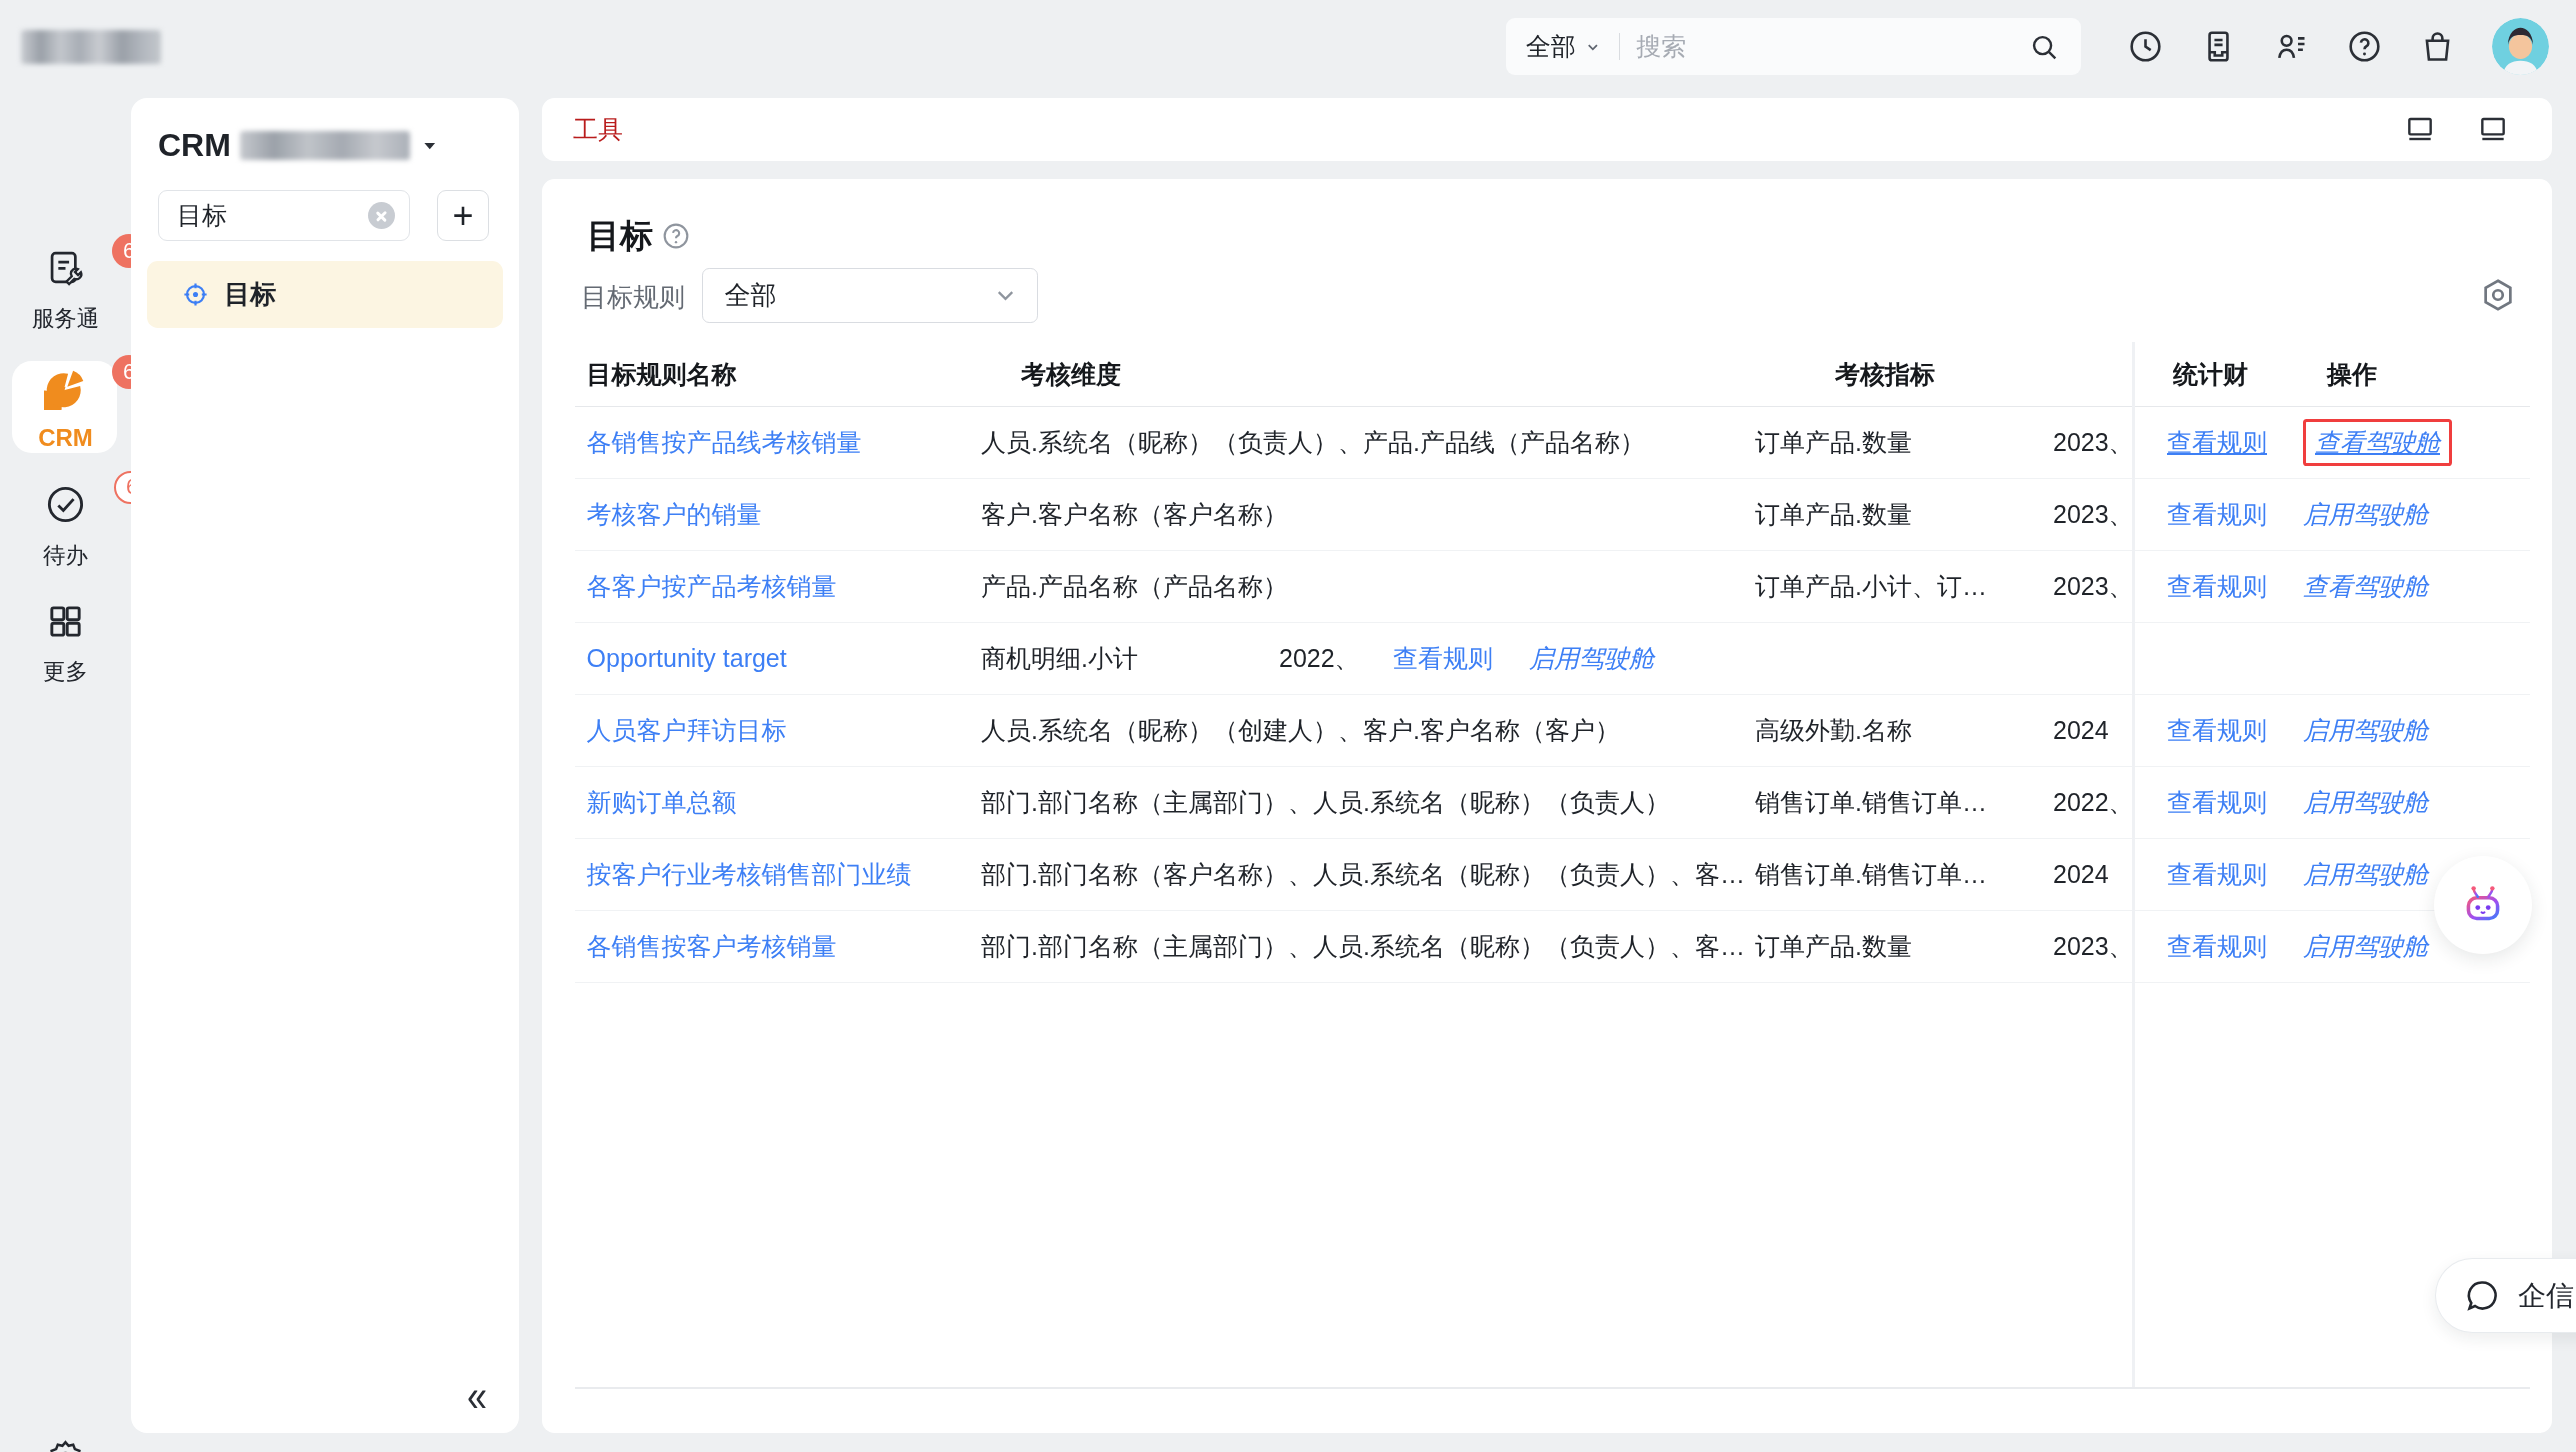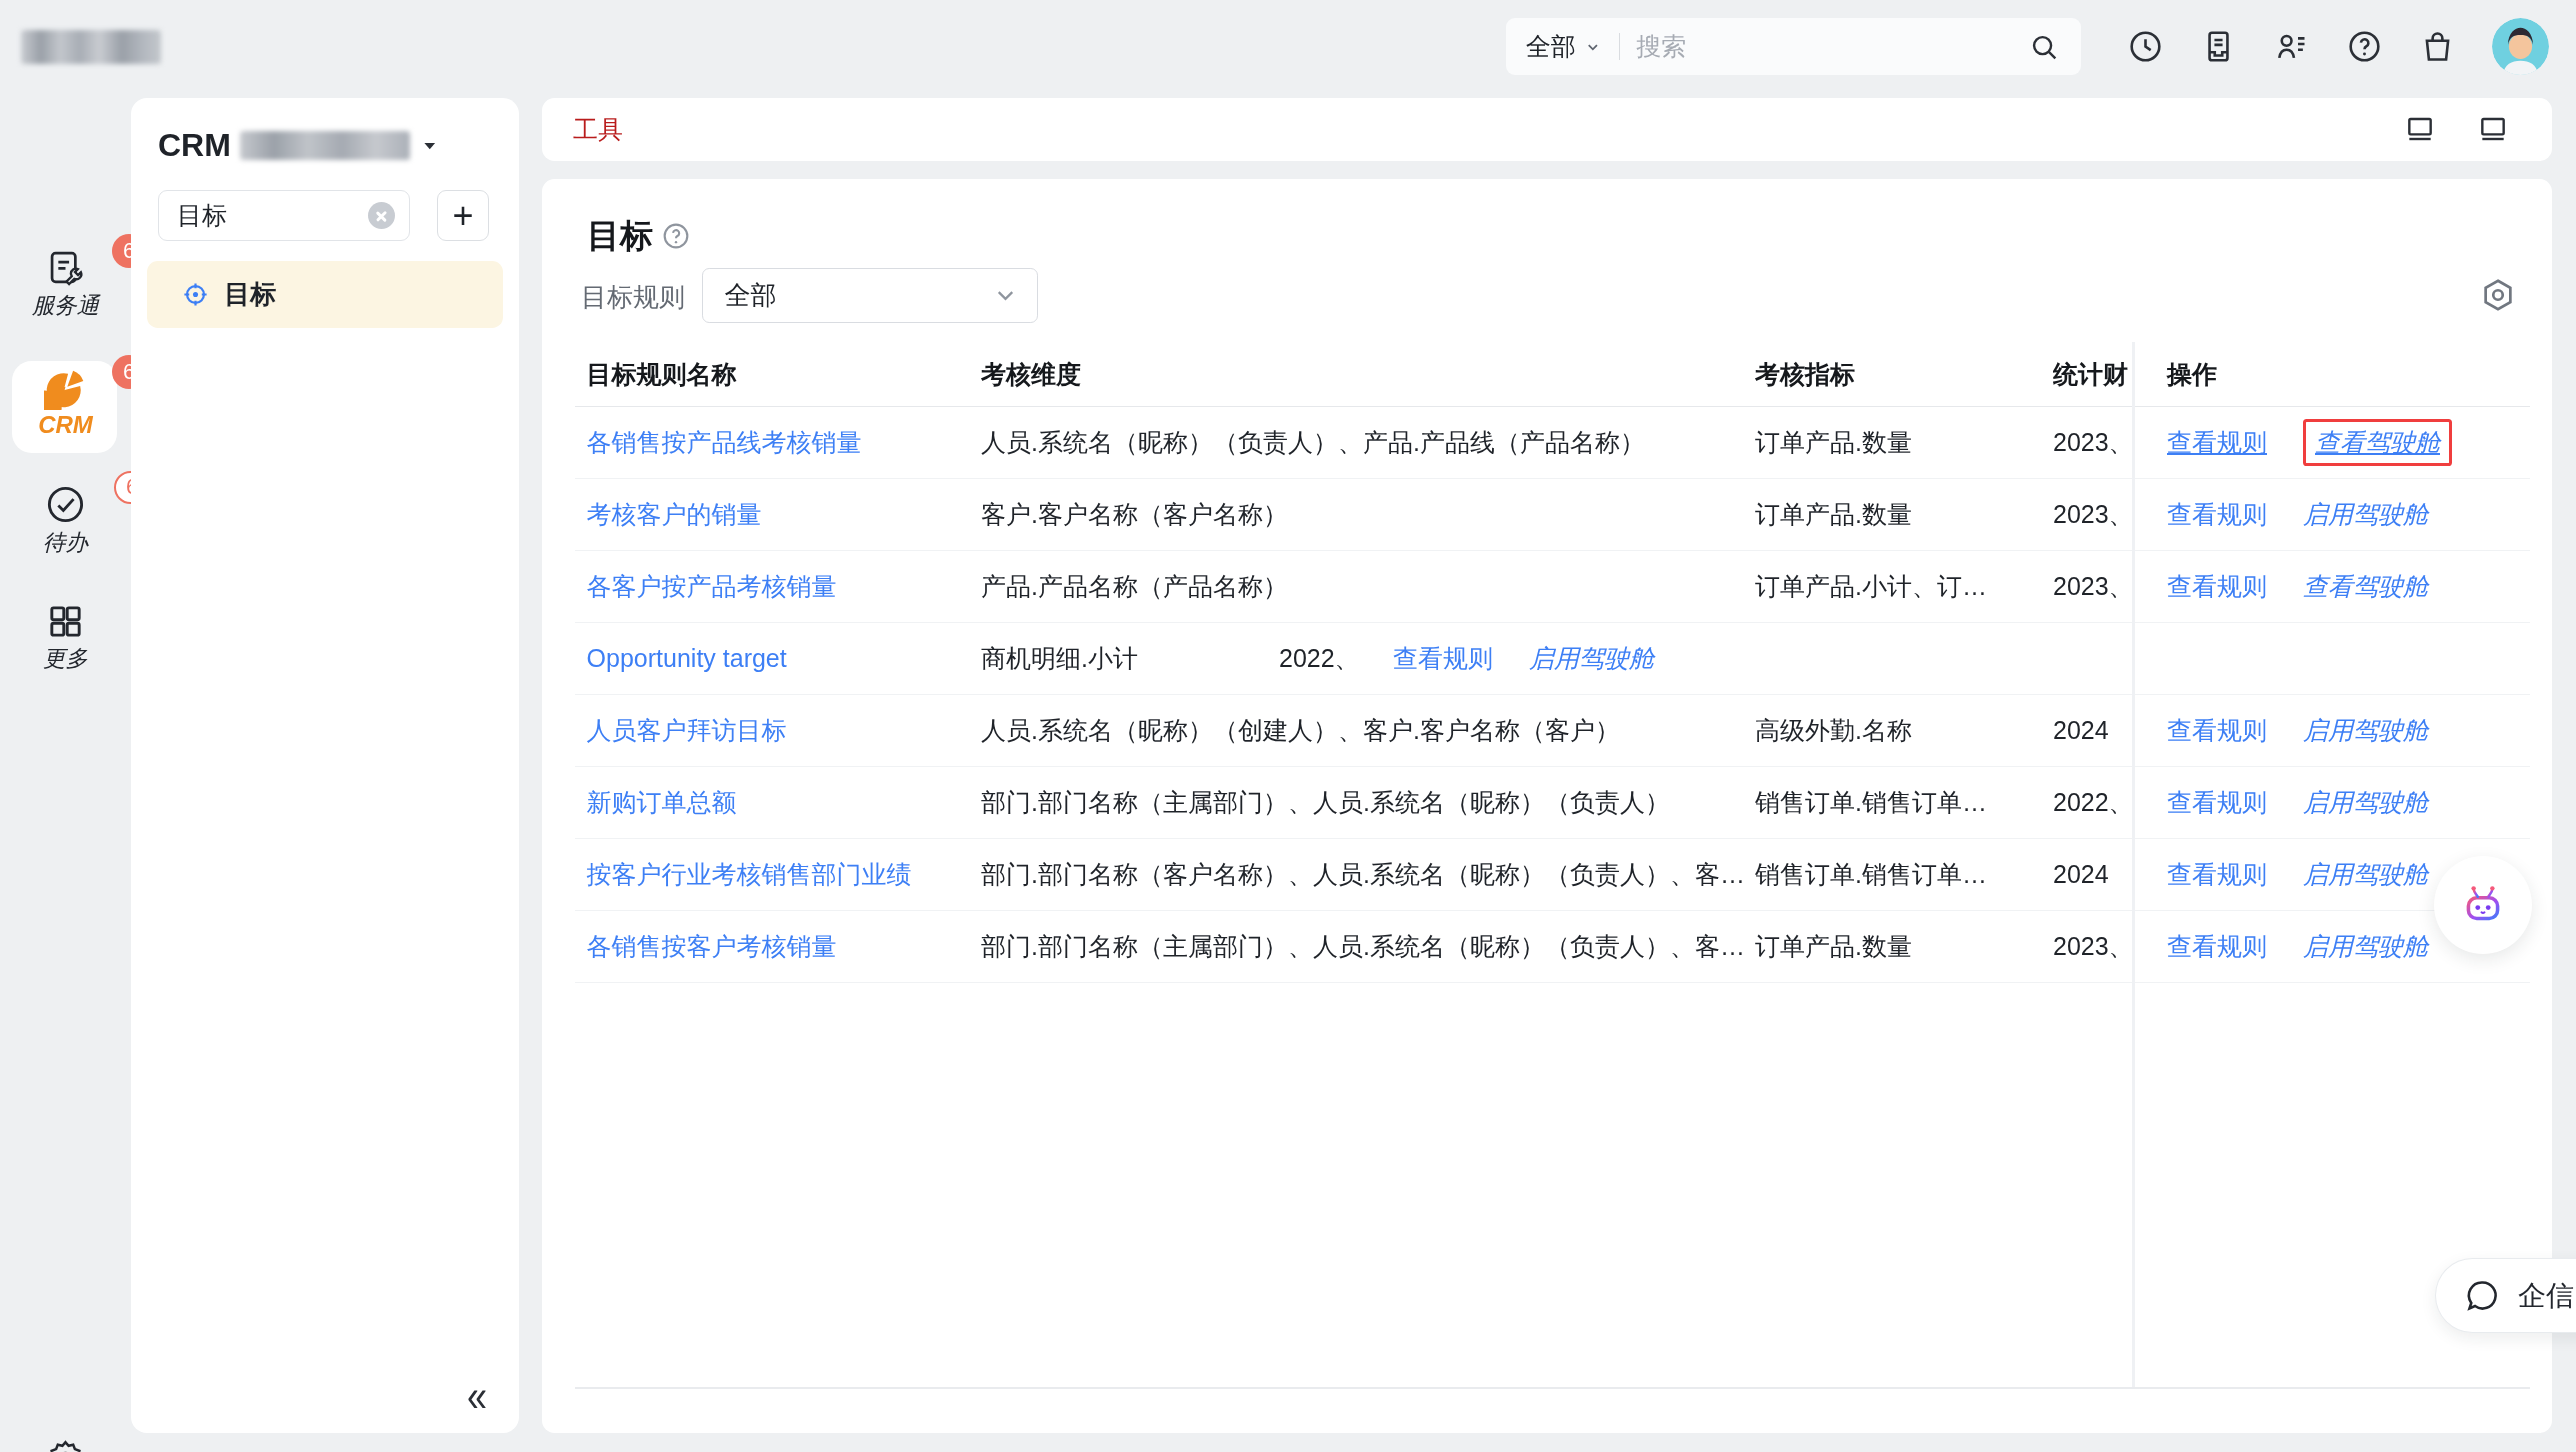--- a/index.html
+++ b/index.html
@@ -18,21 +18,21 @@
   .scope-label{font-size:25px;color:#1f2329;}
   .search-divider{width:1.8px;height:27px;background:#d9dce0;margin:0 16px;}
   .search-placeholder{font-size:25px;color:#a6abb3;flex:1;}
   .topbar-icons{left:2126px;top:27px;display:flex;align-items:center;gap:34px;}
   .tb-icon{width:39px;height:39px;cursor:pointer;color:#2b2f36;}
   .avatar{left:2492px;top:18px;width:57px;height:57px;border-radius:50%;overflow:hidden;cursor:pointer;}
 
   
   .nav-rail{left:0;top:98px;width:131px;height:1354px;}
   .nav-item{position:absolute;left:0;width:131px;display:flex;flex-direction:column;align-items:center;cursor:pointer;}
-  .nav-label{font-size:22.4px;color:#23272e;margin-top:1px;font-style:italic;}
+  .nav-label{font-size:22.4px;color:#23272e;margin-top:14px;}
   .nav-active-bg{left:11.6px;top:263px;width:105px;height:92px;background:#fff;border-radius:19.7px;}
   .nav-label.crm{color:#f08c1e;font-weight:700;font-size:24px;}
   .badge{position:absolute;left:68px;top:-12.5px;min-width:34px;height:34px;border-radius:17px;
     background:#ee7261;color:#fff;font-size:21.5px;line-height:34px;text-align:center;}
   .badge.outline{background:#fff;border:2.7px solid #ee7261;color:#ee7261;height:29px;min-width:32px;line-height:29px;left:70px;}
   .nav-gear{left:45px;top:1340px;width:41px;height:41px;color:#23272e;cursor:pointer;}
 
   
   .panel{left:131px;top:98px;width:388px;height:1335px;background:#fff;border-radius:16px;}
   .panel-title-row{position:absolute;left:27px;top:29px;display:flex;align-items:center;gap:9px;cursor:pointer;}
@@ -65,21 +65,21 @@
   .help-icon{position:absolute;left:118px;top:41px;width:32px;height:32px;color:#8f959e;cursor:pointer;}
   .filter-label{position:absolute;left:39px;top:101px;font-size:26px;color:#646a73;}
   .filter-select{position:absolute;left:160px;top:89px;width:336px;height:55px;border:1.8px solid #d9dce1;border-radius:7.2px;
     display:flex;align-items:center;justify-content:space-between;padding:0 18px 0 21.5px;box-sizing:border-box;cursor:pointer;background:#fff;}
   .filter-value{font-size:26px;color:#1f2329;}
   .chev{width:27px;height:27px;color:#8f959e;}
   .hexnut{position:absolute;left:1937px;top:97px;width:38px;height:38px;color:#717780;cursor:pointer;}
 
   
   .table{position:absolute;left:33px;top:163px;width:1955px;height:1047px;font-size:25px;}
-  .thead{display:flex;align-items:center;height:64px;border-bottom:1.8px solid #e6e8eb;font-weight:700;color:#15181c;}
+  .thead{display:flex;align-items:center;height:64px;border-bottom:1.8px solid #e6e8eb;font-weight:700;color:#15181c;gap:40px;}
   .trow{display:flex;align-items:center;height:71px;border-bottom:0.9px solid #f0f2f4;}
   .cell{box-sizing:border-box;}
   .c1{width:406px;padding-left:11.6px;white-space:nowrap;overflow:hidden;}
   .c2{width:774px;white-space:nowrap;overflow:hidden;}
   .c3{width:298px;white-space:nowrap;overflow:hidden;}
   .c4{width:80px;white-space:nowrap;overflow:hidden;}
   .c5{flex:1;padding-left:34px;display:flex;align-items:center;}
   .c5 > * + *{margin-left:36px;font-style:italic;}
   .link{color:#3d7ff5;text-decoration:none;cursor:pointer;white-space:nowrap;}
   .link.ul{text-decoration:underline;}

